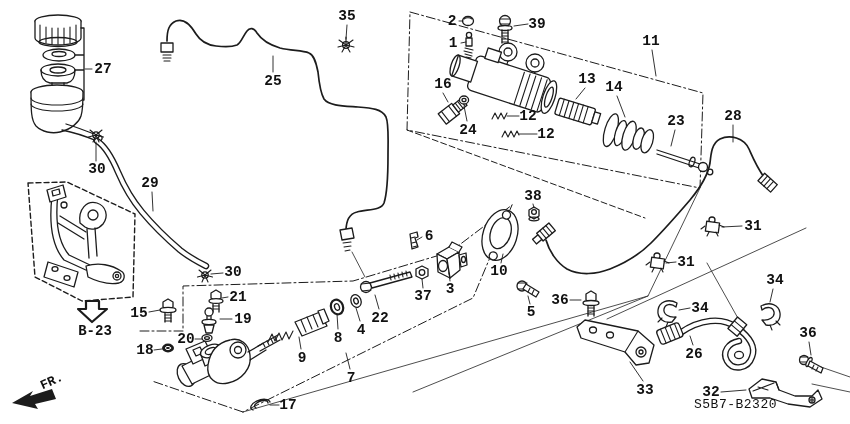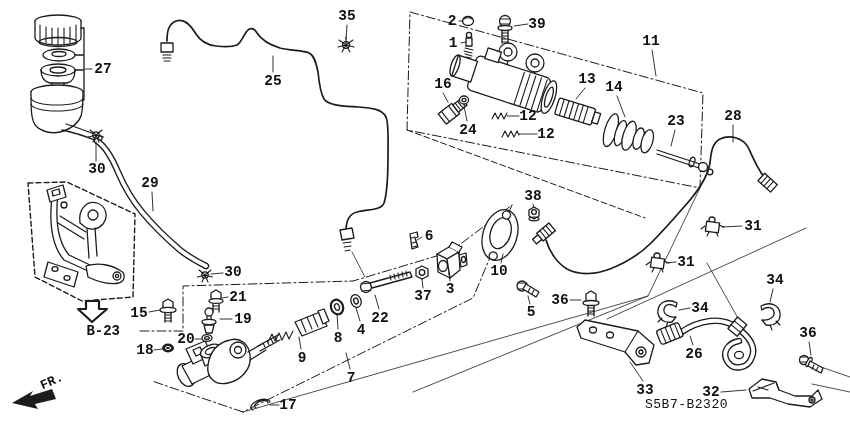--- a/index.html
+++ b/index.html
@@ -15,23 +15,23 @@
   #art .fw{fill:#ffffff;}
   #art .fd{fill:#1c1c1c;stroke:none;}
   #art .hose{stroke-width:6.5;}
   #art .hosein{stroke:#ffffff;stroke-width:3.8;}
   #art .pipe{stroke-width:1.7;}
   #art .hx{stroke-width:1.1;}
   #callout-layer text{font-family:"Liberation Mono",monospace;font-size:14.5px;font-weight:700;
      fill:#111;stroke:none;text-anchor:middle;dominant-baseline:central;}
   #leader-layer line{stroke:#1c1c1c;stroke-width:0.9;}
   .lbl{position:absolute;color:#111;}
-  #b23-label{left:70px;top:323px;width:50px;text-align:right;font-size:14px;font-weight:700;}
+  #b23-label{left:70px;top:323px;width:50px;text-align:center;font-size:14px;font-weight:700;}
   #fr-label{left:40px;top:374px;font-size:13px;font-weight:700;transform:rotate(-24deg);}
-  #code-label{left:645px;top:397px;width:132px;text-align:left;font-size:13px;letter-spacing:.5px;}
+  #code-label{left:645px;top:397px;width:132px;text-align:right;font-size:13px;letter-spacing:.5px;}
 </style>
 </head>
 <body>
 
 <div id="stage">
 <svg id="art" width="850" height="424" viewBox="0 0 850 424" xmlns="http://www.w3.org/2000/svg">
 
   <g>
     <path class="dashdot" d="M410,12 L703,93 L700,188 L407,130 Z"></path>
     <path class="dashdot" d="M140,331 L183,331 L183,286 L353,281 L450,252 L512,205"></path>

